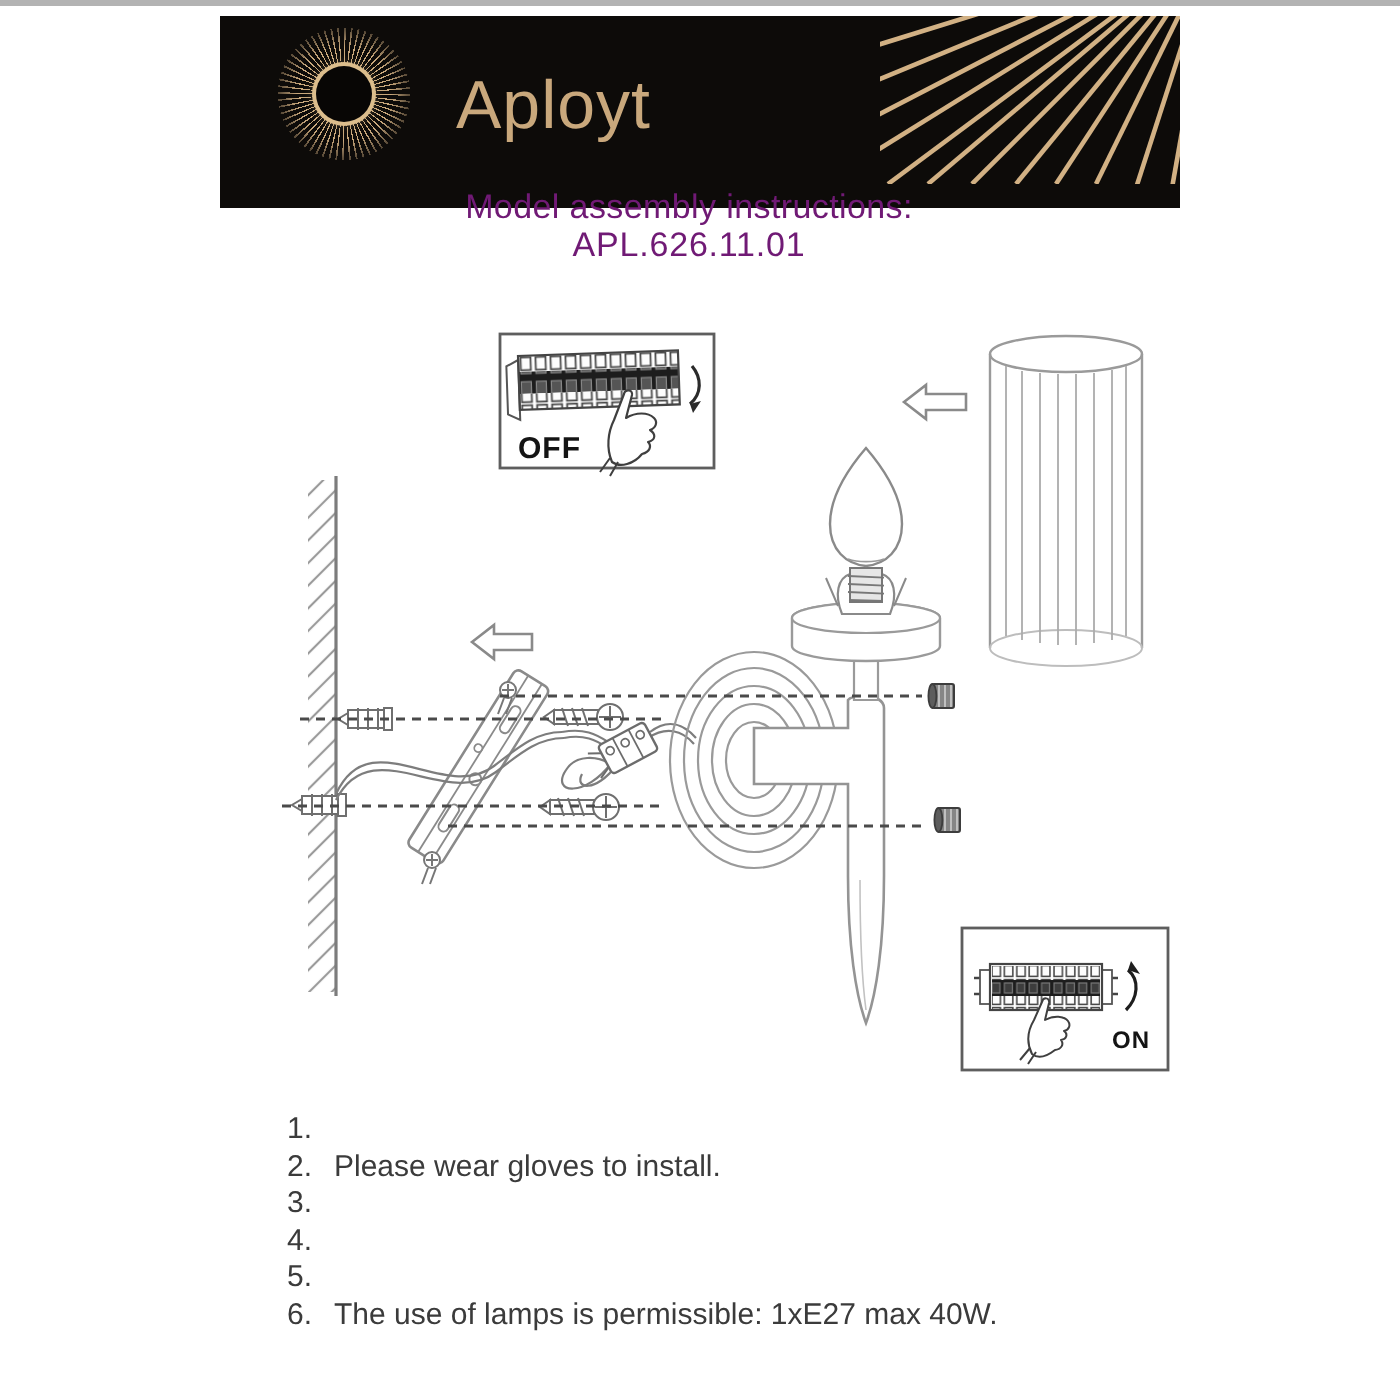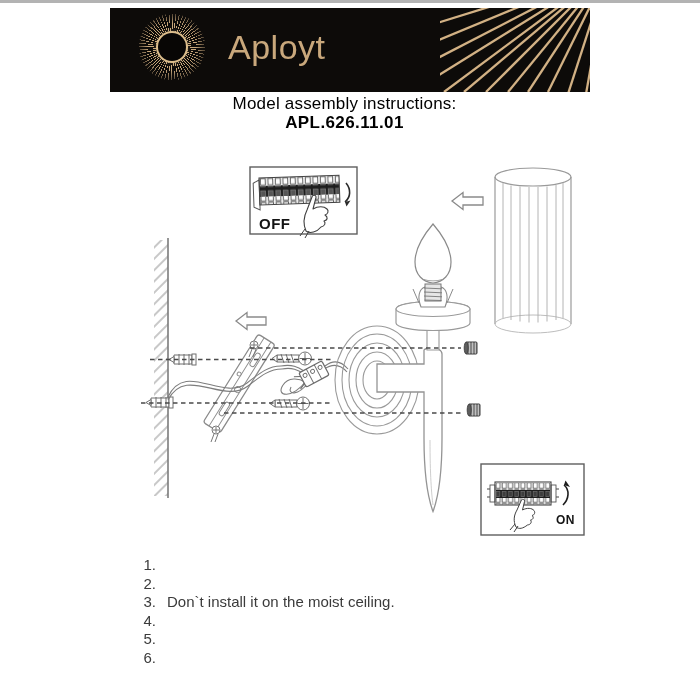--- a/index.html
+++ b/index.html
@@ -2,43 +2,43 @@
 <html><head>
 <meta charset="utf-8">
 <style>
   html,body{margin:0;padding:0;background:#fff;}
   .page{
     position:relative;width:700px;height:700px;background:#ffffff;overflow:hidden;
     font-family:"Liberation Sans",sans-serif;
   }
   .top-edge{position:absolute;top:0;left:0;width:700px;height:3px;background:#b3b3b3;}
   
-  .banner{position:absolute;left:110px;top:8px;width:480px;height:84px;background:#0d0b09;overflow:hidden;}
+  .banner{position:absolute;left:110px;top:8px;width:480px;height:96px;background:#0d0b09;overflow:hidden;}
   .logo{position:absolute;left:29px;top:6px;width:66px;height:66px;}
   .logo .rays{
     position:absolute;inset:0;border-radius:50%;
     background:repeating-conic-gradient(#c9a87c 0deg 1.6deg, transparent 1.6deg 6deg);
   }
   .logo .fade{
     position:absolute;inset:0;border-radius:50%;
     background:radial-gradient(circle at center, rgba(13,11,9,0) 0 50%, rgba(13,11,9,.55) 68%, #0d0b09 88%);
   }
   .logo .core{
     position:absolute;left:19px;top:19px;width:28px;height:28px;border-radius:50%;
     background:#080605;box-shadow:0 0 0 2px #dcbd8c, 0 0 6px 1px rgba(220,189,140,.35);
   }
   .brand{
     position:absolute;left:118px;top:50%;transform:translateY(-56%);
     color:#c9a87c;font-size:34px;font-weight:400;letter-spacing:.5px;
   }
   .corner-rays{position:absolute;right:0;top:0;}
   
-  .title-block{position:absolute;left:0;top:94px;width:689px;text-align:center;color:#000000;}
+  .title-block{position:absolute;left:0;top:94px;width:689px;text-align:center;color:#701a75;}
   .title-line1{font-size:17px;line-height:19px;letter-spacing:.2px;}
-  .title-line2{font-size:17px;line-height:19px;letter-spacing:.4px;font-weight:bold;}
+  .title-line2{font-size:17px;line-height:19px;letter-spacing:.4px;}
   
   .diagram{position:absolute;left:0;top:0;width:700px;height:700px;pointer-events:none;}
   
   .instructions{
     position:absolute;left:140px;top:556px;width:460px;margin:0;padding:0;list-style:none;
     color:#3b3b3b;font-size:15px;line-height:18.6px;
   }
   .instructions li{display:flex;}
   .instructions .num{width:16px;text-align:right;margin-right:11px;flex:none;}
 </style>
@@ -315,28 +315,29 @@
       <text x="556" y="524" font-family="Liberation Sans, sans-serif" font-size="12" font-weight="700" fill="#141414" letter-spacing="0.5">ON</text>
     </g>
   </svg>
 
   <ol class="instructions">
     <li>
       <span class="num">1.</span>
     </li>
     <li>
       <span class="num">2.</span>
+      <span class="txt">Please wear gloves to install.</span>
     </li>
     <li>
       <span class="num">3.</span>
-      <span class="txt">Don`t install it on the moist ceiling.</span>
     </li>
     <li>
       <span class="num">4.</span>
     </li>
     <li>
       <span class="num">5.</span>
     </li>
     <li>
       <span class="num">6.</span>
+      <span class="txt">The use of lamps is permissible: 1xE27 max 40W.</span>
     </li>
   </ol>
 </div>
 
 </body></html>

